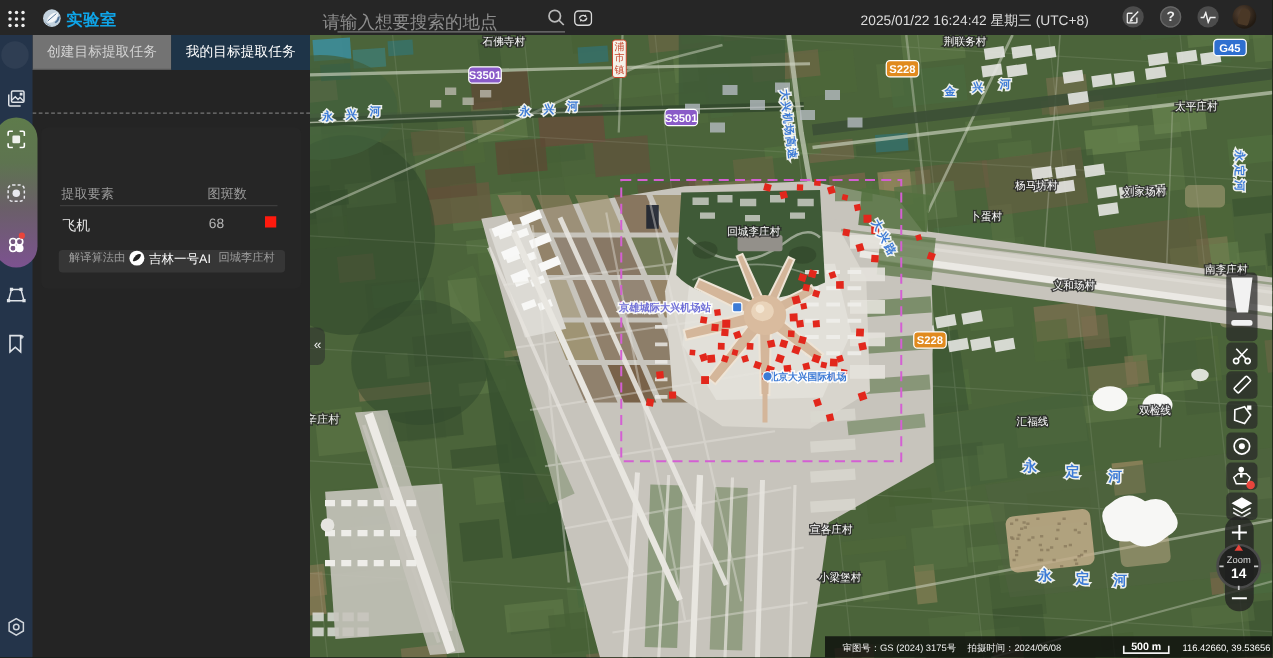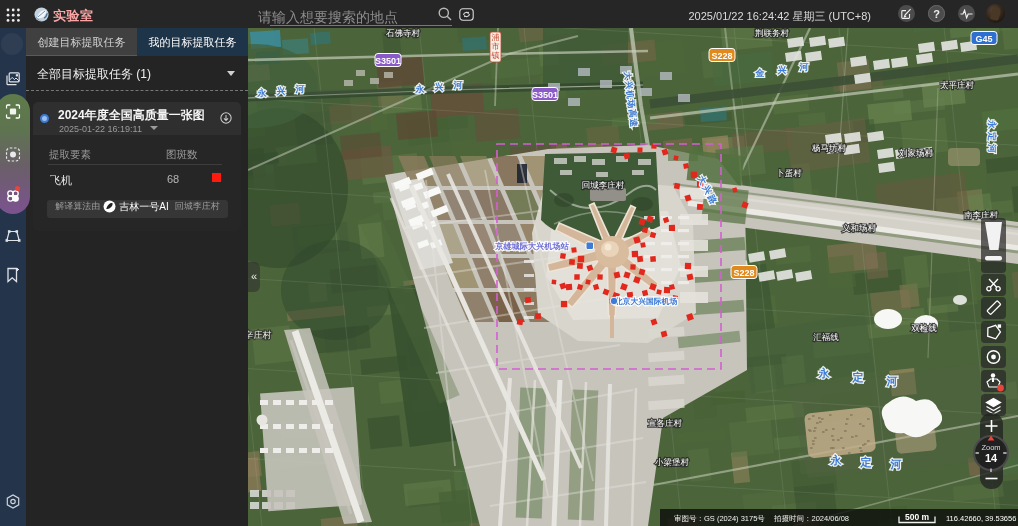--- a/index.html
+++ b/index.html
@@ -1,38 +1,38 @@
 <!DOCTYPE html>
 <html><head><meta charset="utf-8"><title>实验室</title>
 <style>
 *{margin:0;padding:0;box-sizing:border-box}
 html,body{width:1018px;height:526px;overflow:hidden;background:#000;font-family:"Liberation Sans",sans-serif}
 .stage{position:relative;width:1018px;height:526px;background:#242424}
 .topbar{position:absolute;left:0;top:0;width:1018px;height:28px;background:#262626;z-index:30}
 .gridicon{position:absolute;left:6px;top:8px}
 .logo{position:absolute;left:34px;top:7px}
-.apptitle{position:absolute;left:53px;top:6.5px;font-size:13px;font-weight:bold;color:#fca5a5;letter-spacing:0.5px}
+.apptitle{position:absolute;left:53px;top:6.5px;font-size:13px;font-weight:bold;color:#0ea5e9;letter-spacing:0.5px}
 .searchph{position:absolute;left:258px;top:9px;font-size:14px;color:#8d8d8d}
 .topbar::after{content:"";position:absolute;left:270px;top:25px;width:182px;height:1px;background:#787878}
 .mag{position:absolute;left:437px;top:6px}
 .refr{position:absolute;left:459px;top:8px}
 .datetxt{position:absolute;right:147px;top:9px;font-size:11px;color:#dcdcdc}
 .cbtn{position:absolute;top:5px;width:17px;height:17px;border-radius:50%;background:#4c4c4c;display:flex;align-items:center;justify-content:center}
 .qring{position:absolute;inset:0;border-radius:50%;border:1px solid #666}
 .avatar{position:absolute;left:986px;top:4px;width:19px;height:19px;border-radius:50%;background:radial-gradient(circle at 40% 35%,#5a4636,#221a12 70%);overflow:hidden}
 .av2{position:absolute;left:5px;top:3px;width:9px;height:13px;background:#4a3826;border-radius:40% 40% 20% 20%;transform:rotate(14deg)}
 .sidebar{position:absolute;left:0;top:28px;width:26px;height:498px;background:#24344a;z-index:30}
 .faintc{position:absolute;left:1px;top:5px;width:22px;height:22px;border-radius:50%;background:rgba(255,255,255,0.05)}
 .sic{position:absolute;left:50%;transform:translateX(-50%)}
 .pill{position:absolute;left:-4px;top:66px;width:34px;height:120px;border-radius:17px;background:linear-gradient(180deg,#5e7b4b 0%,#5e7450 30%,#6a5f68 60%,#7c5290 100%)}
 .pill ~ .sic{z-index:2}
 .reddot{position:absolute;left:15px;top:158px;width:5px;height:5px;border-radius:50%;background:#e8453c;z-index:3}
 .panel{position:absolute;left:26px;top:28px;width:222px;height:498px;background:#242424;z-index:20}
 .tab1,.tab2{position:absolute;top:0;width:111px;height:28px;line-height:28px;text-align:center;font-size:11px}
-.tab1{left:0;background:#404040;color:#d2d2d2;border-bottom:1px solid #5a5a5a}
+.tab1{left:0;background:#737373;color:#d2d2d2;border-bottom:1px solid #5a5a5a}
 .tab2{left:111px;background:#1e3448;color:#fff}
 .ddrow{position:absolute;left:11px;top:38px;width:200px;font-size:12px;color:#f0f0f0}
 .caret{position:absolute;right:2px;top:5px;width:0;height:0;border-left:4.5px solid transparent;border-right:4.5px solid transparent;border-top:5px solid #d0d0d0}
 .dash{position:absolute;left:0;top:62px;width:222px;border-top:1px dashed #777}
 .card{position:absolute;left:7px;top:74px;width:208px;height:129px;background:#262626;border-radius:5px}
 .cardhead{position:absolute;left:0;top:0;width:208px;height:33px;background:#2f2f2f;border-radius:5px 5px 0 0}
 .radio{position:absolute;left:7px;top:12px;width:9px;height:9px;border-radius:50%;border:2px solid #3d7bd6;background:#9cc0ee}
 .ctitle{position:absolute;left:25px;top:5px;font-size:12px;font-weight:bold;color:#f5f5f5;white-space:nowrap}
 .dl{position:absolute;right:9px;top:10px}
 .cdate{position:absolute;left:26px;top:21.5px;font-size:9px;color:#9b9b9b}
@@ -921,33 +921,22 @@
   </svg>
   <svg class="sic" style="top:466px" width="15" height="15" viewBox="0 0 15 15" fill="none" stroke="#cfd4da" stroke-width="1.2">
     <path d="M4.2,1.8 h6.6 l3.3,5.7 -3.3,5.7 h-6.6 l-3.3,-5.7 Z" transform="rotate(90 7.5 7.5)"></path>
     <circle cx="7.5" cy="7.5" r="2.2"></circle>
   </svg>
 </div>
 
 <div class="panel">
   <div class="tab1">创建目标提取任务</div>
   <div class="tab2">我的目标提取任务</div>
-  <div class="ddrow">全部目标提取任务 (1)<span class="caret"></span></div>
   <div class="dash"></div>
   <div class="card">
-    <div class="cardhead">
-      <div class="radio"></div>
-      <div class="ctitle">2024年度全国高质量一张图</div>
-      <svg class="dl" width="12" height="12" viewBox="0 0 14 14" fill="none" stroke="#cfcfcf" stroke-width="1.2">
-        <path d="M3.5,6.2 a3.6,3.6 0 1 1 7,-0.1 M3.5,6 a2.6,2.6 0 0 0 -0.4,5.1 h8 a2.4,2.4 0 0 0 -0.3,-4.9" opacity="0"></path>
-        <circle cx="7" cy="7" r="6"></circle>
-        <path d="M7,3.6 V9.4 M4.6,7.4 L7,9.8 9.4,7.4"></path>
-      </svg>
-      <div class="cdate">2025-01-22 16:19:11<span class="caret2"></span></div>
-    </div>
     <div class="clbl" style="left:16px;top:46px">提取要素</div>
     <div class="clbl" style="left:133px;top:46px">图斑数</div>
     <div class="csep"></div>
     <div class="cval" style="left:17px;top:71px;color:#e8e8e8">飞机</div>
     <div class="cval" style="left:134px;top:71px;color:#b5b5b5">68</div>
     <div class="redsq"></div>
     <div class="algo">
       <span class="a1">解译算法由</span>
       <svg width="13" height="13" viewBox="0 0 17 17" style="margin:0 3px">
         <circle cx="8.5" cy="8.5" r="7.8" fill="#fff"></circle>

